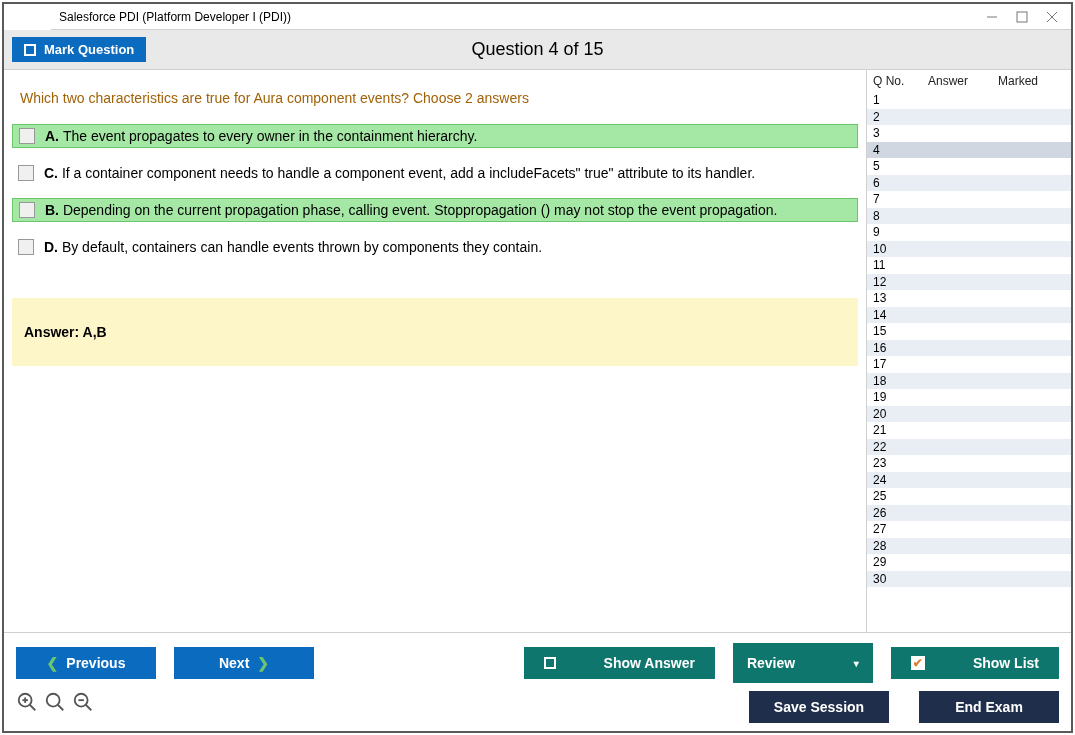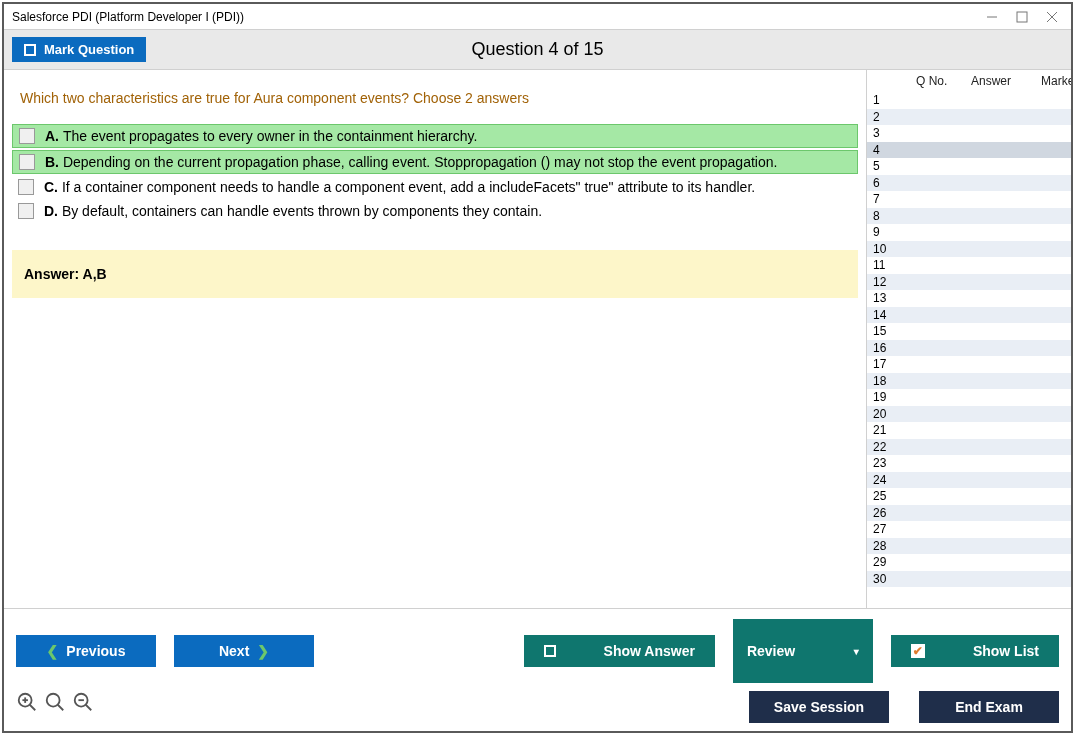--- a/index.html
+++ b/index.html
@@ -21,20 +21,21 @@
   flex-direction: column;
   background: #fff;
 }
 .titlebar {
   display: flex;
   align-items: center;
   height: 26px;
   padding: 0 4px;
   font-size: 12px;
   border-bottom: 1px solid #d0d0d0;
+  margin-left: 47px;
 }
 .titlebar .title { flex: 1; padding-left: 4px; }
 .titlebar .ctrl {
   width: 30px;
   height: 24px;
   display: flex;
   align-items: center;
   justify-content: center;
   color: #555;
 }
@@ -88,57 +89,56 @@
   color: #a16207;
 }
 .options {
   display: flex;
   flex-direction: column;
 }
 .opt {
   display: flex;
   align-items: center;
   padding: 3px 6px;
-  margin-bottom: 2px;
+  margin-bottom: 14px;
   font-size: 14px;
 }
 .opt.correct {
   background: #a5e8a5;
   border: 1px solid #6cc76c;
 }
 .opt .chk {
   width: 16px;
   height: 16px;
   border: 1px solid #999;
   background: #f0f0f0;
   margin-right: 10px;
   flex-shrink: 0;
   cursor: pointer;
 }
 .opt .txt b { font-weight: bold; }
 .answerbox {
   background: #fdf6c9;
   margin-top: 26px;
-  padding: 16px 12px;
+  padding: 26px 12px;
   font-size: 14px;
   font-weight: bold;
 }
 .side {
   width: 205px;
   border-left: 1px solid #d0d0d0;
   display: flex;
   flex-direction: column;
   font-size: 12px;
 }
 .side-head {
   display: flex;
   padding: 4px 6px;
   font-size: 12px;
   color: #222;
-  margin-left: 43px;
 }
 .side-head .c1 { flex: 0 0 55px; }
 .side-head .c2 { flex: 0 0 70px; }
 .side-head .c3 { flex: 1; }
 .side-body {
   flex: 1;
   overflow-y: scroll;
 }
 .qrow {
   display: flex;
@@ -240,27 +240,27 @@
 
   <div class="body">
 
     <div class="main">
       <div class="question">Which two characteristics are true for Aura component events? Choose 2 answers</div>
       <div class="options" id="options">
           <div class="opt correct">
             <span class="chk"></span>
             <span class="txt"><b>A. </b>The event propagates to every owner in the containment hierarchy.</span>
           </div>
+          <div class="opt">
+            <span class="chk"></span>
+            <span class="txt"><b>C. </b>If a container component needs to handle a component event, add a includeFacets" true" attribute to its handler.</span>
+          </div>
           <div class="opt correct">
             <span class="chk"></span>
             <span class="txt"><b>B. </b>Depending on the current propagation phase, calling event. Stoppropagation () may not stop the event propagation.</span>
-          </div>
-          <div class="opt">
-            <span class="chk"></span>
-            <span class="txt"><b>C. </b>If a container component needs to handle a component event, add a includeFacets" true" attribute to its handler.</span>
           </div>
           <div class="opt">
             <span class="chk"></span>
             <span class="txt"><b>D. </b>By default, containers can handle events thrown by components they contain.</span>
           </div>
         </div>
       <div class="answerbox">
         <span>Answer: A,B</span>
       </div>
     </div>
@@ -435,21 +435,21 @@
       </button>
       <button class="btn blue">
         <span>Next</span>
         <span class="arrow-right">❯</span>
       </button>
       <div class="spacer-flex"></div>
       <button class="btn orange">
         <span class="box-sm"></span>
         <span>Show Answer</span>
       </button>
-      <button class="btn orange" style="min-width:140px; justify-content:space-between; padding:24px 14px;">
+      <button class="btn orange" style="min-width:140px; justify-content:space-between; padding:12px 14px;">
         <span>Review</span>
         <span class="dropdown-caret">▾</span>
       </button>
       <button class="btn orange">
         <span class="check-sm">✔</span>
         <span>Show List</span>
       </button>
     </div>
     <div class="footer-row2">
       <div class="zoom">

